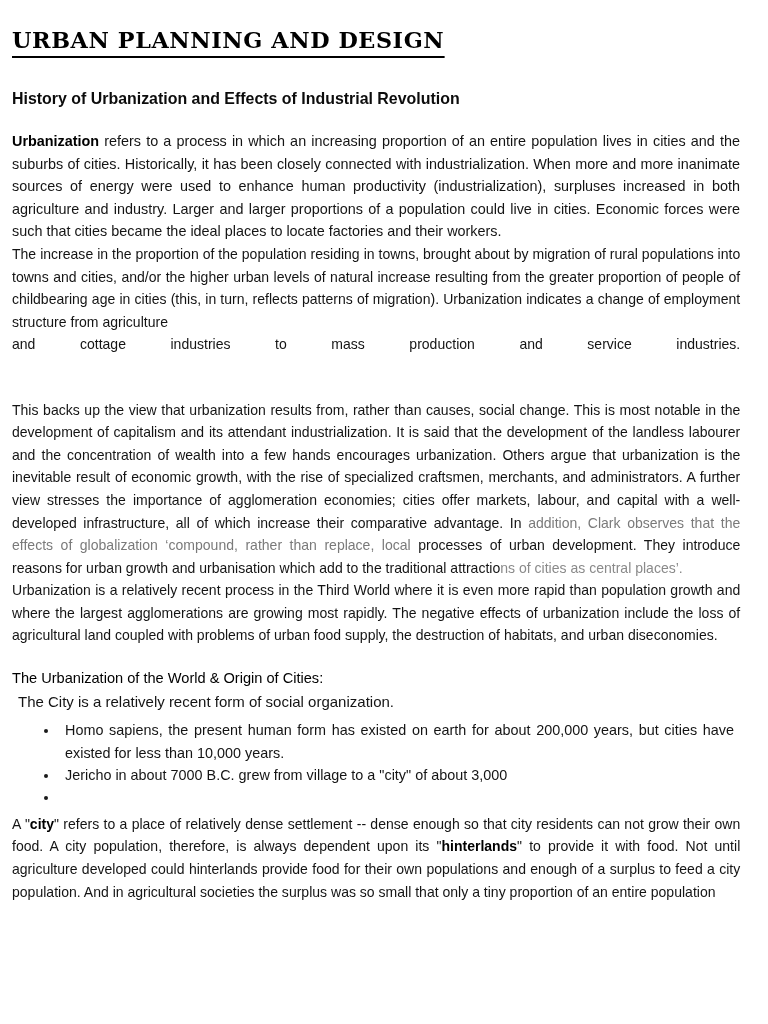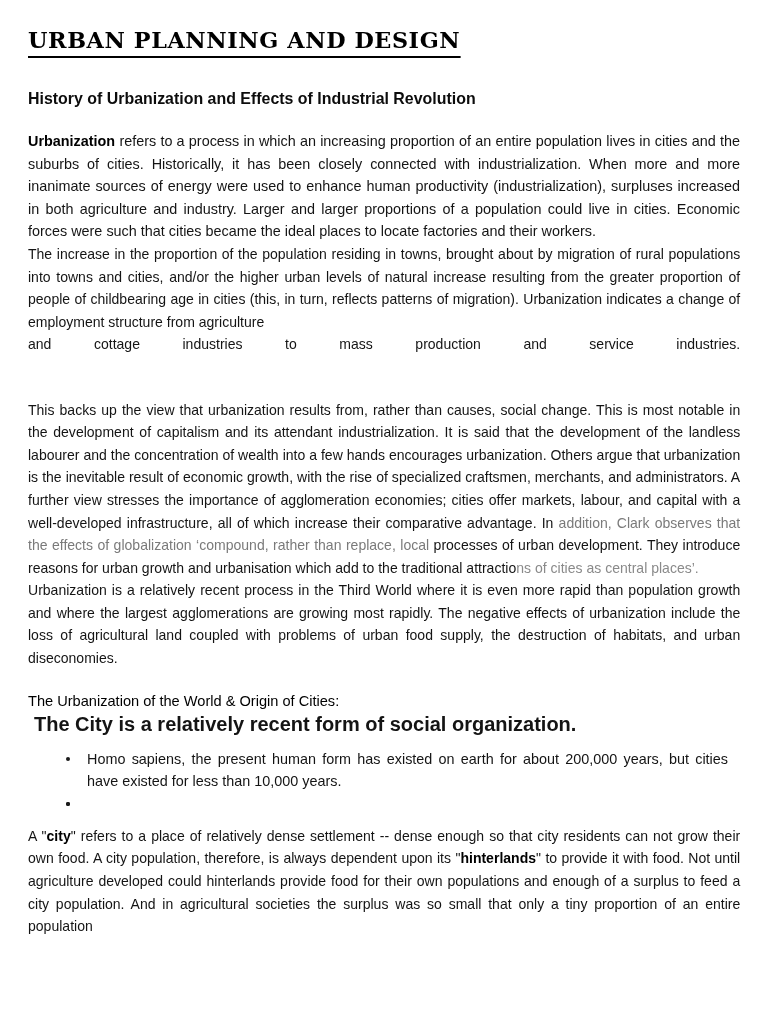--- a/index.html
+++ b/index.html
@@ -15,21 +15,21 @@
     font-family: "Liberation Sans", sans-serif;
     color: #101010;
     -webkit-font-smoothing: antialiased;
   }
 
   #page {
     position: relative;
     width: 768px;
     height: 1024px;
     box-sizing: border-box;
-    padding: 26px 28px 0 28px;
+    padding: 26px 28px 0 12px;
     background: #ffffff;
   }
 
   
   .doc-title {
     font-family: "DejaVu Serif", "Liberation Serif", serif;
     font-weight: 700;
     font-size: 23px;
     line-height: 28px;
     letter-spacing: 0.6px;
@@ -94,32 +94,31 @@
 
   
   .sec-heading {
     font-size: 14.6px;
     line-height: 22px;
     font-weight: 400;
     color: #000;
     margin: 0 0 1px 0;
   }
   .sec-lead {
-    font-size: 20px;
+    font-size: 15px;
     line-height: 23px;
     margin: 0 0 2px 0;
     padding-left: 6px;
     color: #141414;
-    font-weight: bold;
   }
 
   
   ul.bullets {
     list-style: none;
-    margin: 12px;
+    margin: 6px;
     padding: 0;
   }
   ul.bullets li {
     position: relative;
     padding-left: 47px;
     font-size: 14.4px;
     line-height: 22.6px;
     text-align: justify;
     color: #141414;
     margin-bottom: 0px;
@@ -163,20 +162,21 @@
 
   <p class="sec-lead">The City is a relatively recent form of social organization.</p>
 
   <ul class="bullets">
     <li>
       <span class="bullet-dot"></span>
       <span>Homo sapiens, the present human form has existed on earth for about 200,000 years, but cities have existed for less than 10,000 years.</span>
     </li>
     <li class="nojust">
       <span class="bullet-dot"></span>
+      <span>Jericho in about 7000 B.C. grew from village to a "city" of about 3,000</span>
     </li>
     <li>
       <span class="bullet-dot"></span>
     </li>
   </ul>
 
   <div class="gap"></div>
 
   <p class="para cond"><span>A "</span><b>city</b><span>" refers to a place of relatively dense settlement -- dense enough so that city residents can not grow their own food.  A city population, therefore, is always dependent upon its "</span><b>hinterlands</b><span>" to provide it with food.  Not until agriculture developed could hinterlands provide food for their own populations and enough of a surplus to feed a city population. And in agricultural societies the surplus was so small that only a tiny proportion of an entire population</span></p>
 

